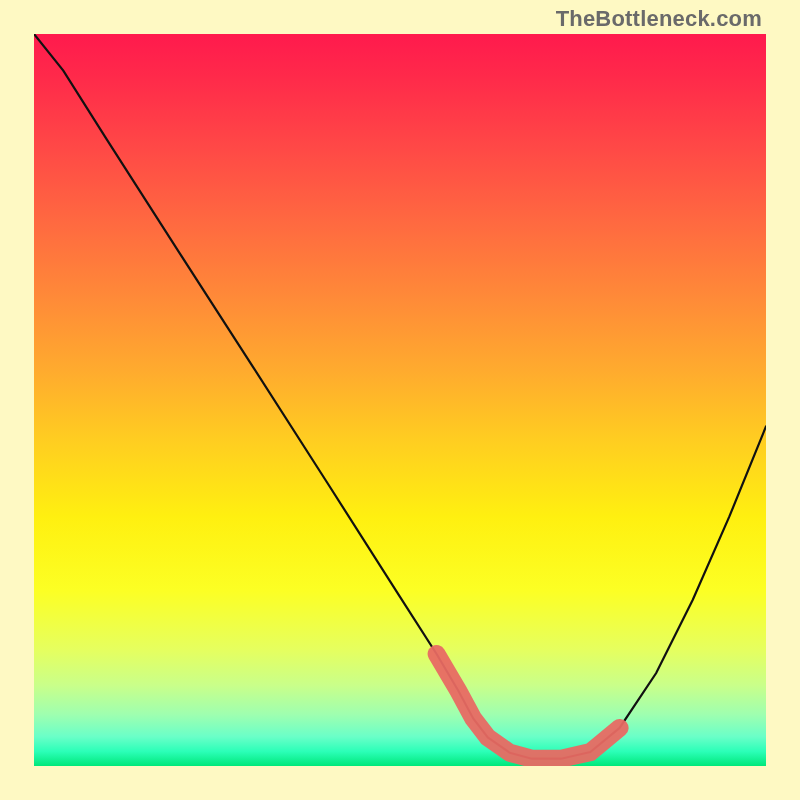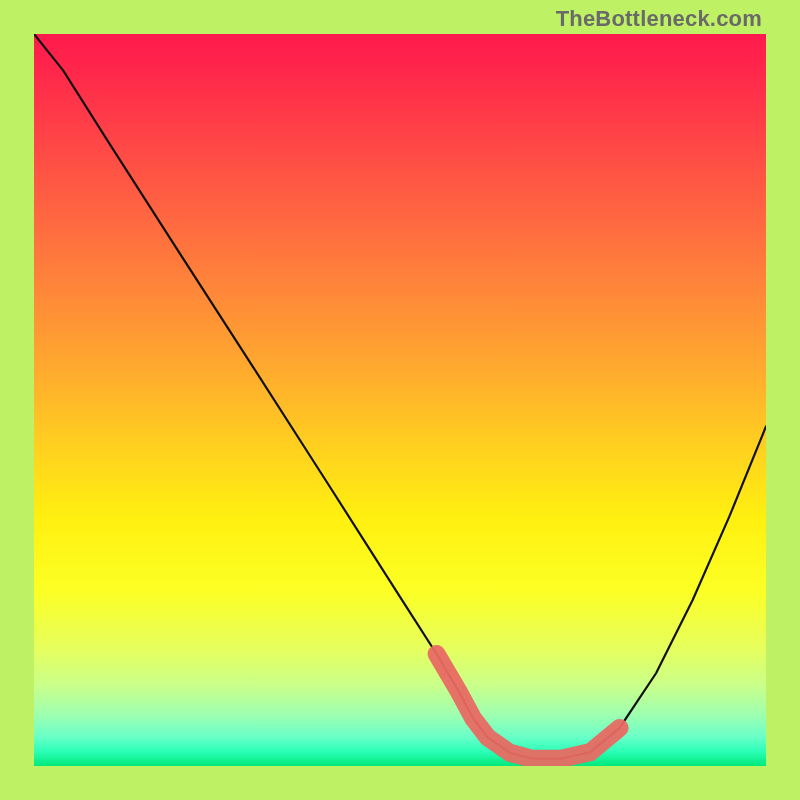--- a/index.html
+++ b/index.html
@@ -10,21 +10,21 @@
     background: #000;
     overflow: hidden;
     font-family: Arial, Helvetica, sans-serif;
   }
   .frame {
     position: absolute;
     top: 0;
     left: 0;
     width: 800px;
     height: 800px;
-    background: #bef264;
+    background: #fef9c3;
   }
   .plot {
     position: absolute;
     top: 34px;
     left: 34px;
     width: 732px;
     height: 732px;
     overflow: hidden;
   }
   .gradient {

